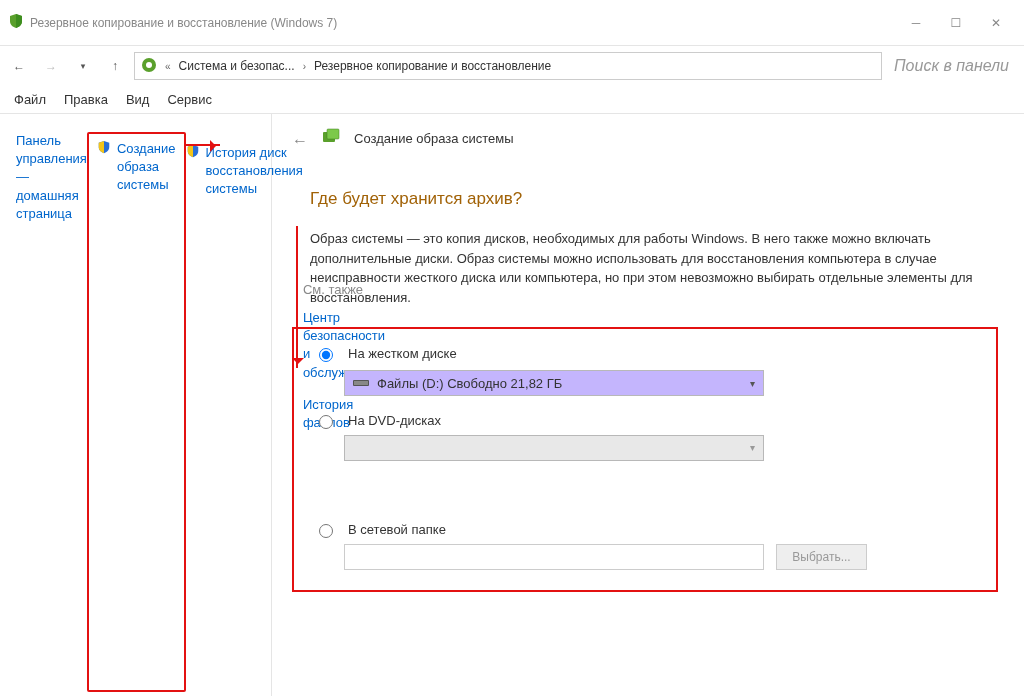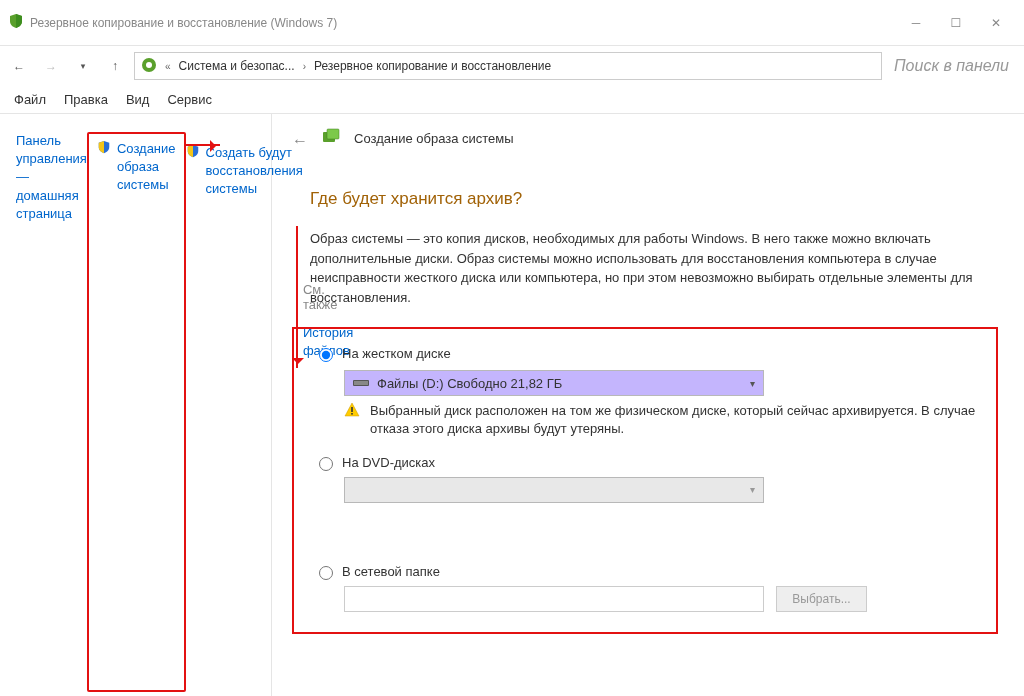--- a/index.html
+++ b/index.html
@@ -154,21 +154,21 @@
     color: #333;
     margin: 0 8px 20px 18px;
   }
   .options-box {
     border: 2px solid #e31111;
     padding: 16px 20px 20px 20px;
     margin: 0 2px 0 0;
     position: relative;
   }
   .opt-row { margin-bottom: 16px; }
-  .radio-line { display: flex; align-items: center; gap: 6px; font-size: 13px; }
+  .radio-line { display: flex; align-items: center; gap: 12px; font-size: 13px; }
   input[type=radio] { width: 14px; height: 14px; }
   .disk-select {
     margin: 8px 0 6px 30px;
     width: 420px;
     height: 26px;
     background: #c4b5fd;
     border: 1px solid #b8b8b8;
     display: flex;
     align-items: center;
     padding: 0 8px;
@@ -282,27 +282,33 @@
     </div>
 
     <div class="side-link" style="margin-top:12px">
       <span>
         <svg width="14" height="14" viewBox="0 0 16 16">
             <path d="M8 1 L14 3 V8 C14 12 11 14 8 15 C5 14 2 12 2 8 V3 Z" fill="#2a6fd6"></path>
             <path d="M8 1 L8 15 C5 14 2 12 2 8 V3 Z" fill="#f5c518"></path>
           </svg>
       </span>
       <span class="txt">
-        <span>Создать будут восстановления</span><br>
+        <span>История диск восстановления</span><br>
         <span>системы</span>
       </span>
     </div>
 
     <div class="also">
       <div class="also-title">См. также</div>
+      <div class="side-link">
+        <span class="txt">
+          <span>Центр безопасности и</span><br>
+          <span>обслуживания</span>
+        </span>
+      </div>
       <div class="side-link">
         <span class="txt">История файлов</span>
       </div>
     </div>
   </div>
 
   <div class="main">
     <div class="main-header">
       <span style="color:#888;font-size:16px;">←</span>
       <span>
@@ -327,30 +333,20 @@
         <div class="disk-select">
           <span>
             <svg width="16" height="10" viewBox="0 0 16 10">
                 <rect x="0" y="2" width="16" height="6" rx="1" fill="#555"></rect>
                 <rect x="1" y="3" width="14" height="4" fill="#888"></rect>
               </svg>
           </span>
           <span>Файлы (D:)  Свободно 21,82 ГБ</span>
           <span class="dd">▾</span>
         </div>
-        <div class="warning">
-          <span>
-            <svg width="16" height="16" viewBox="0 0 16 16">
-                <path d="M8 1 L15 14 H1 Z" fill="#ffcc00" stroke="#cc9900" stroke-width="0.5"></path>
-                <rect x="7.2" y="5" width="1.6" height="5" fill="#333"></rect>
-                <rect x="7.2" y="11" width="1.6" height="1.6" fill="#333"></rect>
-              </svg>
-          </span>
-          <span>Выбранный диск расположен на том же физическом диске, который сейчас архивируется. В случае отказа этого диска архивы будут утеряны.</span>
-        </div>
       </div>
 
       <div class="opt-row">
         <label class="radio-line">
           <input type="radio" name="loc" style="">
           <span>На DVD-дисках</span>
         </label>
         <div class="dvd-select">
           <span class="dd">▾</span>
         </div>

